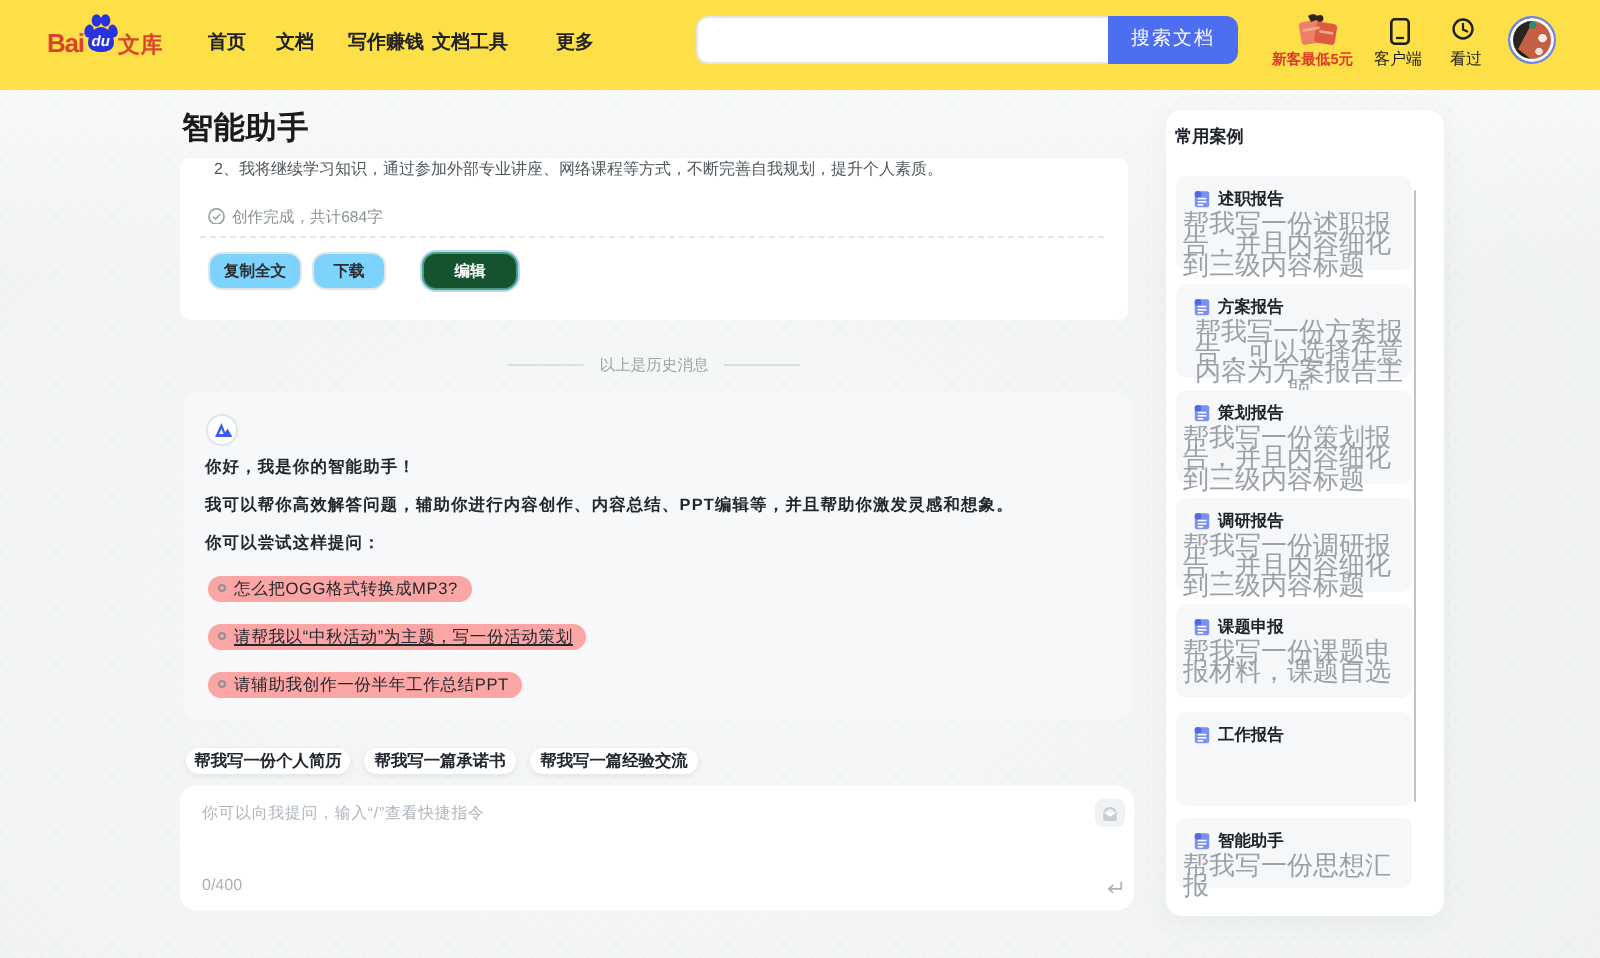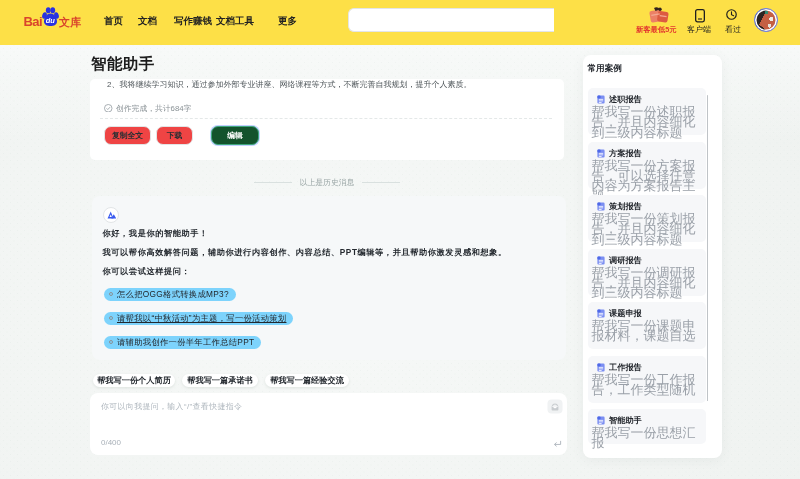--- a/index.html
+++ b/index.html
@@ -21,31 +21,31 @@
  radial-gradient(circle at 66% 76%, #e7e3db 0 8%, transparent 9%),
  linear-gradient(118deg, #2b2522 36%, rgba(43,37,34,0) 37%),
  linear-gradient(38deg, #211d1b 24%, rgba(33,29,27,0) 25%),
  #c45f43;overflow:hidden;}
 
 h1.title{position:absolute;left:91px;top:54px;font-size:15.5px;color:#1b1b1b;letter-spacing:0.4px;}
 .card-top{position:absolute;left:90px;top:79px;width:474px;height:81px;background:#fff;border-radius:5px;overflow:hidden;}
 .clip-text{position:absolute;left:17px;top:0px;width:460px;font-size:8px;color:#51585c;line-height:12px;white-space:nowrap;}
 .done-row{position:absolute;left:14px;top:24px;font-size:7.8px;color:#8a9296;}
 .btns{position:absolute;left:14px;top:47px;}
-.btn{display:inline-block;height:19px;line-height:17px;border:1px solid #e2e5e6;border-radius:7px;background:#ef4444;font-size:7.8px;font-weight:bold;color:#2a2f33;text-align:center;margin-right:4px;vertical-align:top;}
+.btn{display:inline-block;height:19px;line-height:17px;border:1px solid #e2e5e6;border-radius:7px;background:#7dd3fc;font-size:7.8px;font-weight:bold;color:#2a2f33;text-align:center;margin-right:4px;vertical-align:top;}
 .btn.b1{width:47px;margin-right:5px;}
 .btn.b2{width:37px;margin-right:18px;}
 .btn.green{width:48px;background:#14532d;border-color:#3fa67d;color:#fff;box-shadow:0 0 0 1px rgba(120,150,255,0.45);}
 .divider{position:absolute;left:90px;top:177px;width:474px;text-align:center;font-size:7.8px;color:#9aa6a6;}
 .divider .ln{display:inline-block;width:38px;height:1px;background:#d9e0df;vertical-align:middle;margin:0 8px;}
 
 .card-greet{position:absolute;left:92px;top:196px;width:474px;height:164px;background:#f6f8f9;border-radius:8px;}
 .g-avatar{position:absolute;left:11px;top:11px;width:16px;height:16px;border-radius:50%;background:#fff;border:1px solid #e2e5e7;}
 .g-lines{position:absolute;left:10.5px;top:28px;font-size:8.2px;line-height:19px;font-weight:bold;color:#23282e;letter-spacing:0.6px;}
-.pill{position:absolute;left:12px;height:13px;line-height:13px;background:#7dd3fc;border-radius:6.5px;font-size:8.3px;letter-spacing:0.3px;color:#23282e;padding:0 7px 0 13px;}
+.pill{position:absolute;left:12px;height:13px;line-height:13px;background:#fca5a5;border-radius:6.5px;font-size:8.3px;letter-spacing:0.3px;color:#23282e;padding:0 7px 0 13px;}
 .pill .ring{position:absolute;left:4.5px;top:4px;width:4px;height:4px;border:1px solid #8a9296;border-radius:50%;}
 
 .chip{position:absolute;top:374px;height:13px;line-height:13px;background:#fff;border-radius:6.5px;font-size:8.2px;font-weight:bold;color:#23282e;text-align:center;box-shadow:0 1px 3px rgba(120,140,130,0.18);}
 
 .card-input{position:absolute;left:90px;top:393px;width:477px;height:62px;background:#fff;border-radius:8px;}
 .placeholder{position:absolute;left:11px;top:8px;font-size:7.9px;letter-spacing:0.4px;color:#aeb6bd;}
 .counter{position:absolute;left:11px;bottom:8px;font-size:8px;color:#a8b0b8;}
 
 .sidebar{position:absolute;left:583px;top:55px;width:139px;height:403px;background:#fff;border-radius:8px;box-shadow:0 2px 12px rgba(100,120,110,0.08);}
 .sb-title{position:absolute;left:4.5px;top:8px;font-size:8.6px;font-weight:bold;color:#1f2329;}
@@ -66,20 +66,21 @@
     <path d="M18 13 C9.5 13 5 23 5 28.5 C5 35.5 11 38 18 38 C25 38 31 35.5 31 28.5 C31 23 26.5 13 18 13Z" fill="#2932e1"></path>
     <text x="8.5" y="32" font-size="15" font-weight="bold" font-style="italic" fill="#fff" font-family="Liberation Sans">du</text>
   </svg>
   <span class="logo-wk">文库</span>
   <span class="navitem" style="left:104px;">首页</span>
   <span class="navitem" style="left:138px;">文档</span>
   <span class="navitem" style="left:174px;">写作赚钱</span>
   <span class="navitem" style="left:216px;">文档工具</span>
   <span class="navitem" style="left:278px;">更多</span>
   <div class="search-in"></div>
+  <div class="search-btn">搜索文档</div>
 
   <svg class="abs" style="left:649px;top:6px" width="20" height="17" viewBox="0 0 20 17">
     <rect x="1" y="4.5" width="11.5" height="11.5" rx="2" fill="#ec8066" transform="rotate(-10 6 10)"></rect>
     <rect x="8.5" y="5.5" width="10.5" height="10.5" rx="2" fill="#dd5b41" transform="rotate(9 14 11)"></rect>
     <path d="M5 2 C7 0.5 10 1 10.5 3.5 L6.5 5 Z" fill="#33231d"></path>
     <circle cx="11" cy="3.2" r="1.7" fill="#33231d"></circle>
     <rect x="2.5" y="8" width="8.5" height="1.4" fill="#f4a893" transform="rotate(-10 6 10)"></rect>
     <rect x="10.5" y="9.5" width="7" height="1.3" fill="#f4a893" transform="rotate(9 14 11)"></rect>
   </svg>
   <div class="promo-label">新客最低5元</div>
@@ -153,21 +154,21 @@
       <svg width="8" height="9" viewBox="0 0 8 9">
         <rect x="0.4" y="0.6" width="7.2" height="8" rx="1.1" fill="#7b8ef2"></rect>
         <rect x="0.4" y="0.6" width="3.2" height="3" rx="1" fill="#4e68e8"></rect>
         <rect x="1.8" y="3.9" width="4.4" height="0.8" fill="#fff"></rect>
         <rect x="1.8" y="5.5" width="4.4" height="0.8" fill="#fff"></rect>
         <rect x="1.8" y="7" width="2.8" height="0.8" fill="#fff"></rect>
       </svg>
       <div class="ti">述职报告</div>
       <div class="de">帮我写一份述职报告，并且内容细化到三级内容标题</div>
     </div>
-  <div class="sb-item" style="top:86.5px;height:47px;">
+  <div class="sb-item" style="top:86.5px;height:47px;text-align:center;">
       <svg width="8" height="9" viewBox="0 0 8 9">
         <rect x="0.4" y="0.6" width="7.2" height="8" rx="1.1" fill="#7b8ef2"></rect>
         <rect x="0.4" y="0.6" width="3.2" height="3" rx="1" fill="#4e68e8"></rect>
         <rect x="1.8" y="3.9" width="4.4" height="0.8" fill="#fff"></rect>
         <rect x="1.8" y="5.5" width="4.4" height="0.8" fill="#fff"></rect>
         <rect x="1.8" y="7" width="2.8" height="0.8" fill="#fff"></rect>
       </svg>
       <div class="ti">方案报告</div>
       <div class="de">帮我写一份方案报告，可以选择任意内容为方案报告主题</div>
     </div>
@@ -206,21 +207,20 @@
     </div>
   <div class="sb-item" style="top:300.5px;height:47px;">
       <svg width="8" height="9" viewBox="0 0 8 9">
         <rect x="0.4" y="0.6" width="7.2" height="8" rx="1.1" fill="#7b8ef2"></rect>
         <rect x="0.4" y="0.6" width="3.2" height="3" rx="1" fill="#4e68e8"></rect>
         <rect x="1.8" y="3.9" width="4.4" height="0.8" fill="#fff"></rect>
         <rect x="1.8" y="5.5" width="4.4" height="0.8" fill="#fff"></rect>
         <rect x="1.8" y="7" width="2.8" height="0.8" fill="#fff"></rect>
       </svg>
       <div class="ti">工作报告</div>
-      <div class="de">帮我写一份工作报告，工作类型随机</div>
     </div>
   <div class="sb-item" style="top:354.0px;height:35px;">
       <svg width="8" height="9" viewBox="0 0 8 9">
         <rect x="0.4" y="0.6" width="7.2" height="8" rx="1.1" fill="#7b8ef2"></rect>
         <rect x="0.4" y="0.6" width="3.2" height="3" rx="1" fill="#4e68e8"></rect>
         <rect x="1.8" y="3.9" width="4.4" height="0.8" fill="#fff"></rect>
         <rect x="1.8" y="5.5" width="4.4" height="0.8" fill="#fff"></rect>
         <rect x="1.8" y="7" width="2.8" height="0.8" fill="#fff"></rect>
       </svg>
       <div class="ti">智能助手</div>

